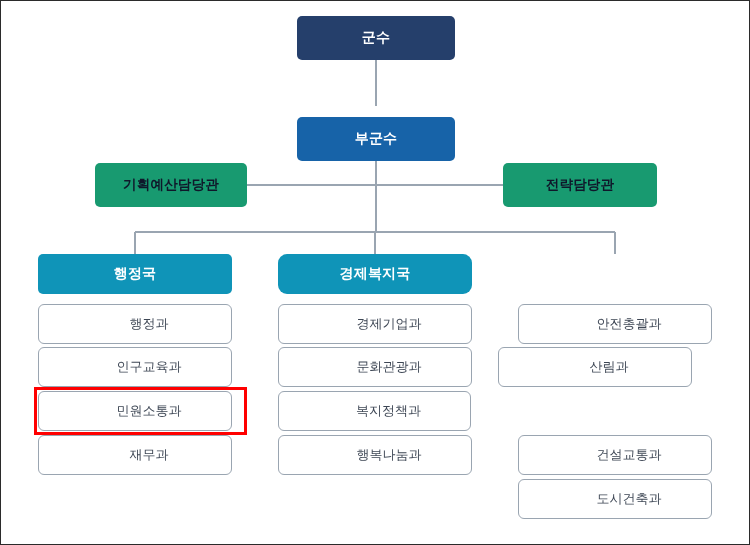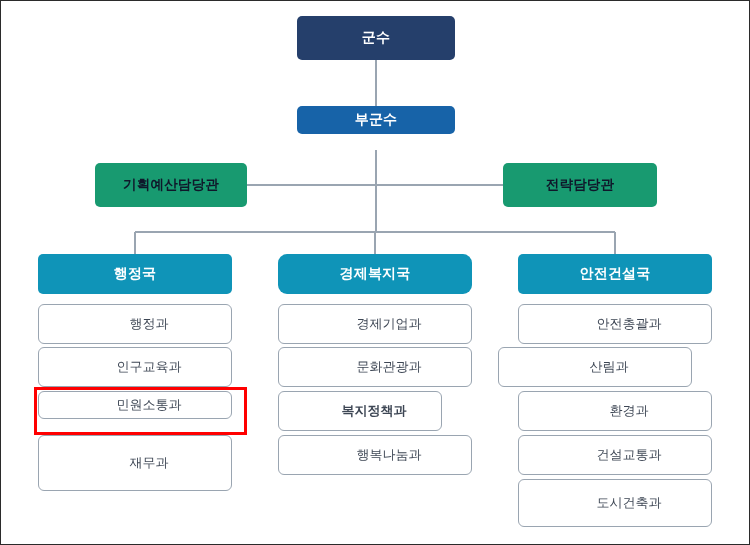--- a/index.html
+++ b/index.html
@@ -108,21 +108,21 @@
       <line x1="134" y1="231" x2="134" y2="253"></line>
       <line x1="374" y1="231" x2="374" y2="253"></line>
       <line x1="614" y1="231" x2="614" y2="253"></line>
     </g>
   </svg>
 
   <div class="node node-head" style="left:296px; top:15px; width:158px; height:44px;">
     <span>군수</span>
   </div>
 
-  <div class="node node-deputy" style="left:296px; top:105px; width:158px; height:28px;">
+  <div class="node node-deputy" style="left:296px; top:116px; width:158px; height:44px;">
     <span>부군수</span>
   </div>
 
   <div class="node node-staff" style="left:94px; top:162px; width:152px; height:44px;">
     <span>기획예산담당관</span>
   </div>
 
   <div class="node node-staff" style="left:502px; top:162px; width:154px; height:44px;">
     <span>전략담당관</span>
   </div>
@@ -130,59 +130,53 @@
   <div class="node node-bureau" style="left:37px; top:253px; width:194px; height:40px;">
     <span>행정국</span>
   </div>
 
   <div class="leaf" style="left:37px; top:303px; width:194px; height:40px;">
     <span>행정과</span>
   </div>
   <div class="leaf" style="left:37px; top:346px; width:194px; height:40px;">
     <span>인구교육과</span>
   </div>
-  <div class="leaf" style="left:37px; top:390px; width:194px; height:28px;">
+  <div class="leaf" style="left:37px; top:390px; width:194px; height:40px;">
     <span>민원소통과</span>
   </div>
-  <div class="leaf" style="left:37px; top:434px; width:194px; height:56px;">
+  <div class="leaf" style="left:37px; top:434px; width:194px; height:40px;">
     <span>재무과</span>
   </div>
 
   <div class="node node-bureau" style="left:277px; top:253px; width:194px; height:40px;border-radius:9px;">
     <span>경제복지국</span>
   </div>
 
   <div class="leaf" style="left:277px; top:303px; width:194px; height:40px;">
     <span>경제기업과</span>
   </div>
   <div class="leaf" style="left:277px; top:346px; width:194px; height:40px;">
     <span>문화관광과</span>
   </div>
-  <div class="leaf" style="left:277px; top:390px; width:164px; height:40px;font-weight:bold;">
+  <div class="leaf" style="left:277px; top:390px; width:193px; height:40px;">
     <span>복지정책과</span>
   </div>
   <div class="leaf" style="left:277px; top:434px; width:194px; height:40px;">
     <span>행복나눔과</span>
   </div>
 
-  <div class="node node-bureau" style="left:517px; top:253px; width:194px; height:40px;">
-    <span>안전건설국</span>
-  </div>
 
   <div class="leaf" style="left:517px; top:303px; width:194px; height:40px;">
     <span>안전총괄과</span>
   </div>
   <div class="leaf" style="left:497px; top:346px; width:194px; height:40px;">
     <span>산림과</span>
   </div>
-  <div class="leaf" style="left:517px; top:390px; width:194px; height:40px;">
-    <span>환경과</span>
-  </div>
   <div class="leaf" style="left:517px; top:434px; width:194px; height:40px;">
     <span>건설교통과</span>
   </div>
-  <div class="leaf" style="left:517px; top:478px; width:194px; height:48px;">
+  <div class="leaf" style="left:517px; top:478px; width:194px; height:40px;">
     <span>도시건축과</span>
   </div>
 
   <div class="highlight-box" style="left:33px; top:386px; width:213px; height:48px;"></div>
 
 </div>
 
 </body></html>

